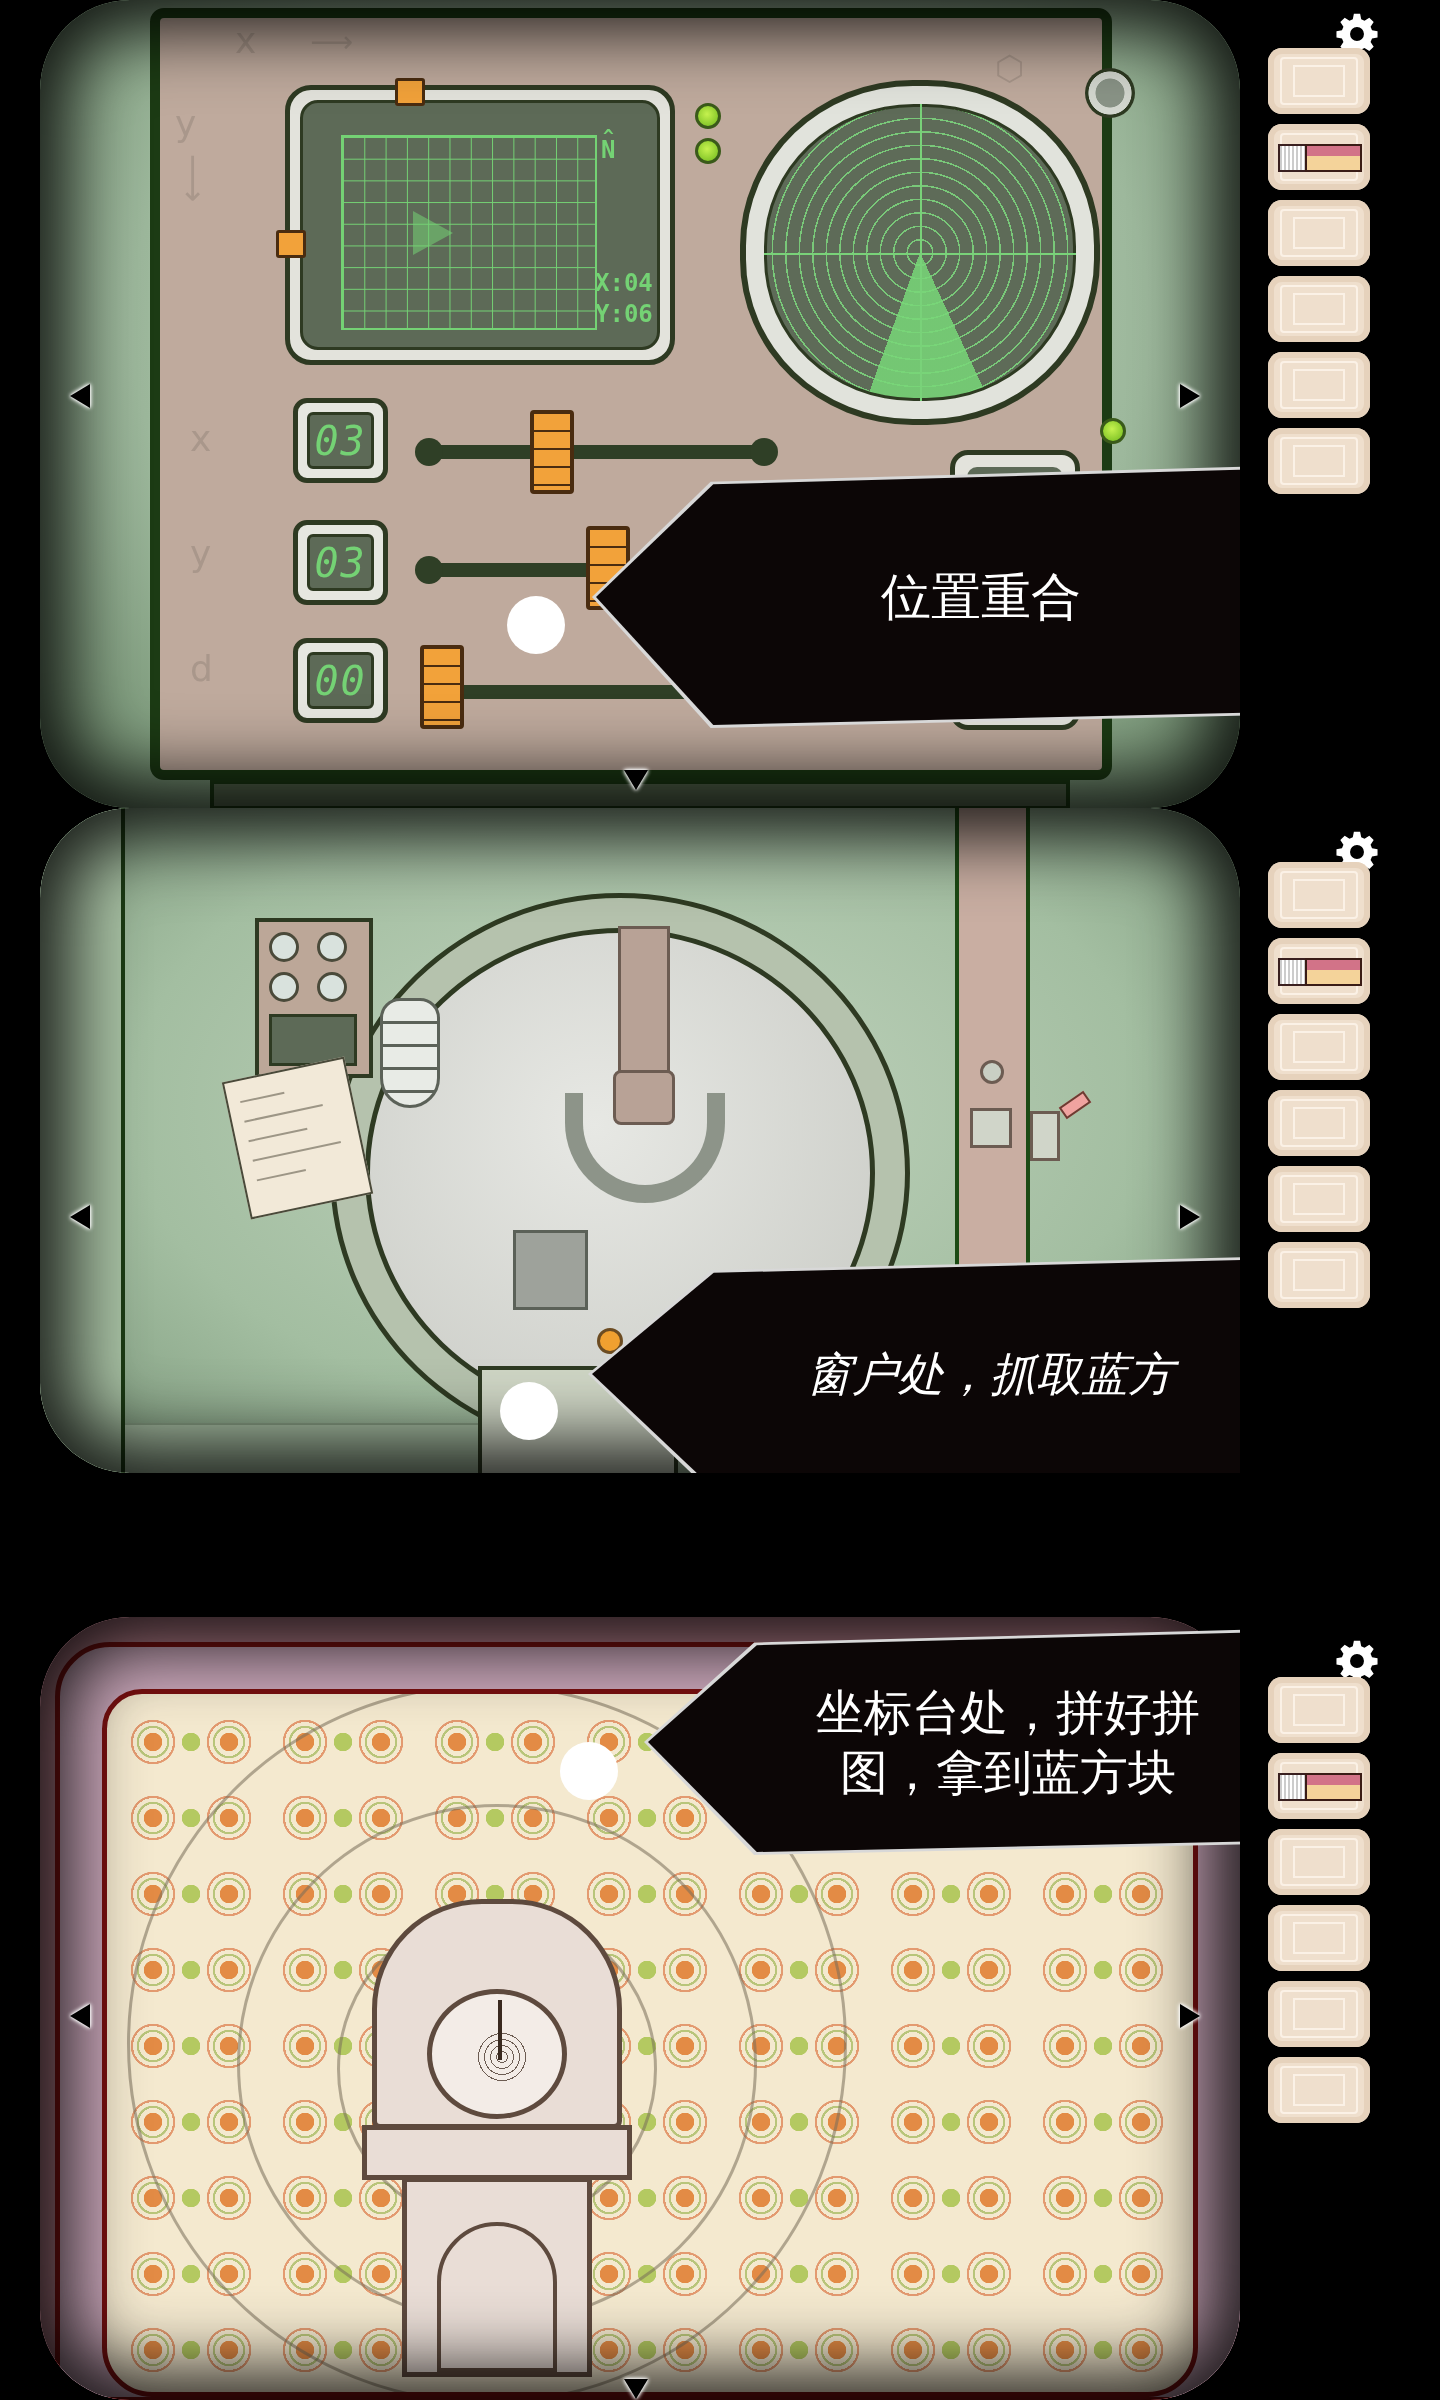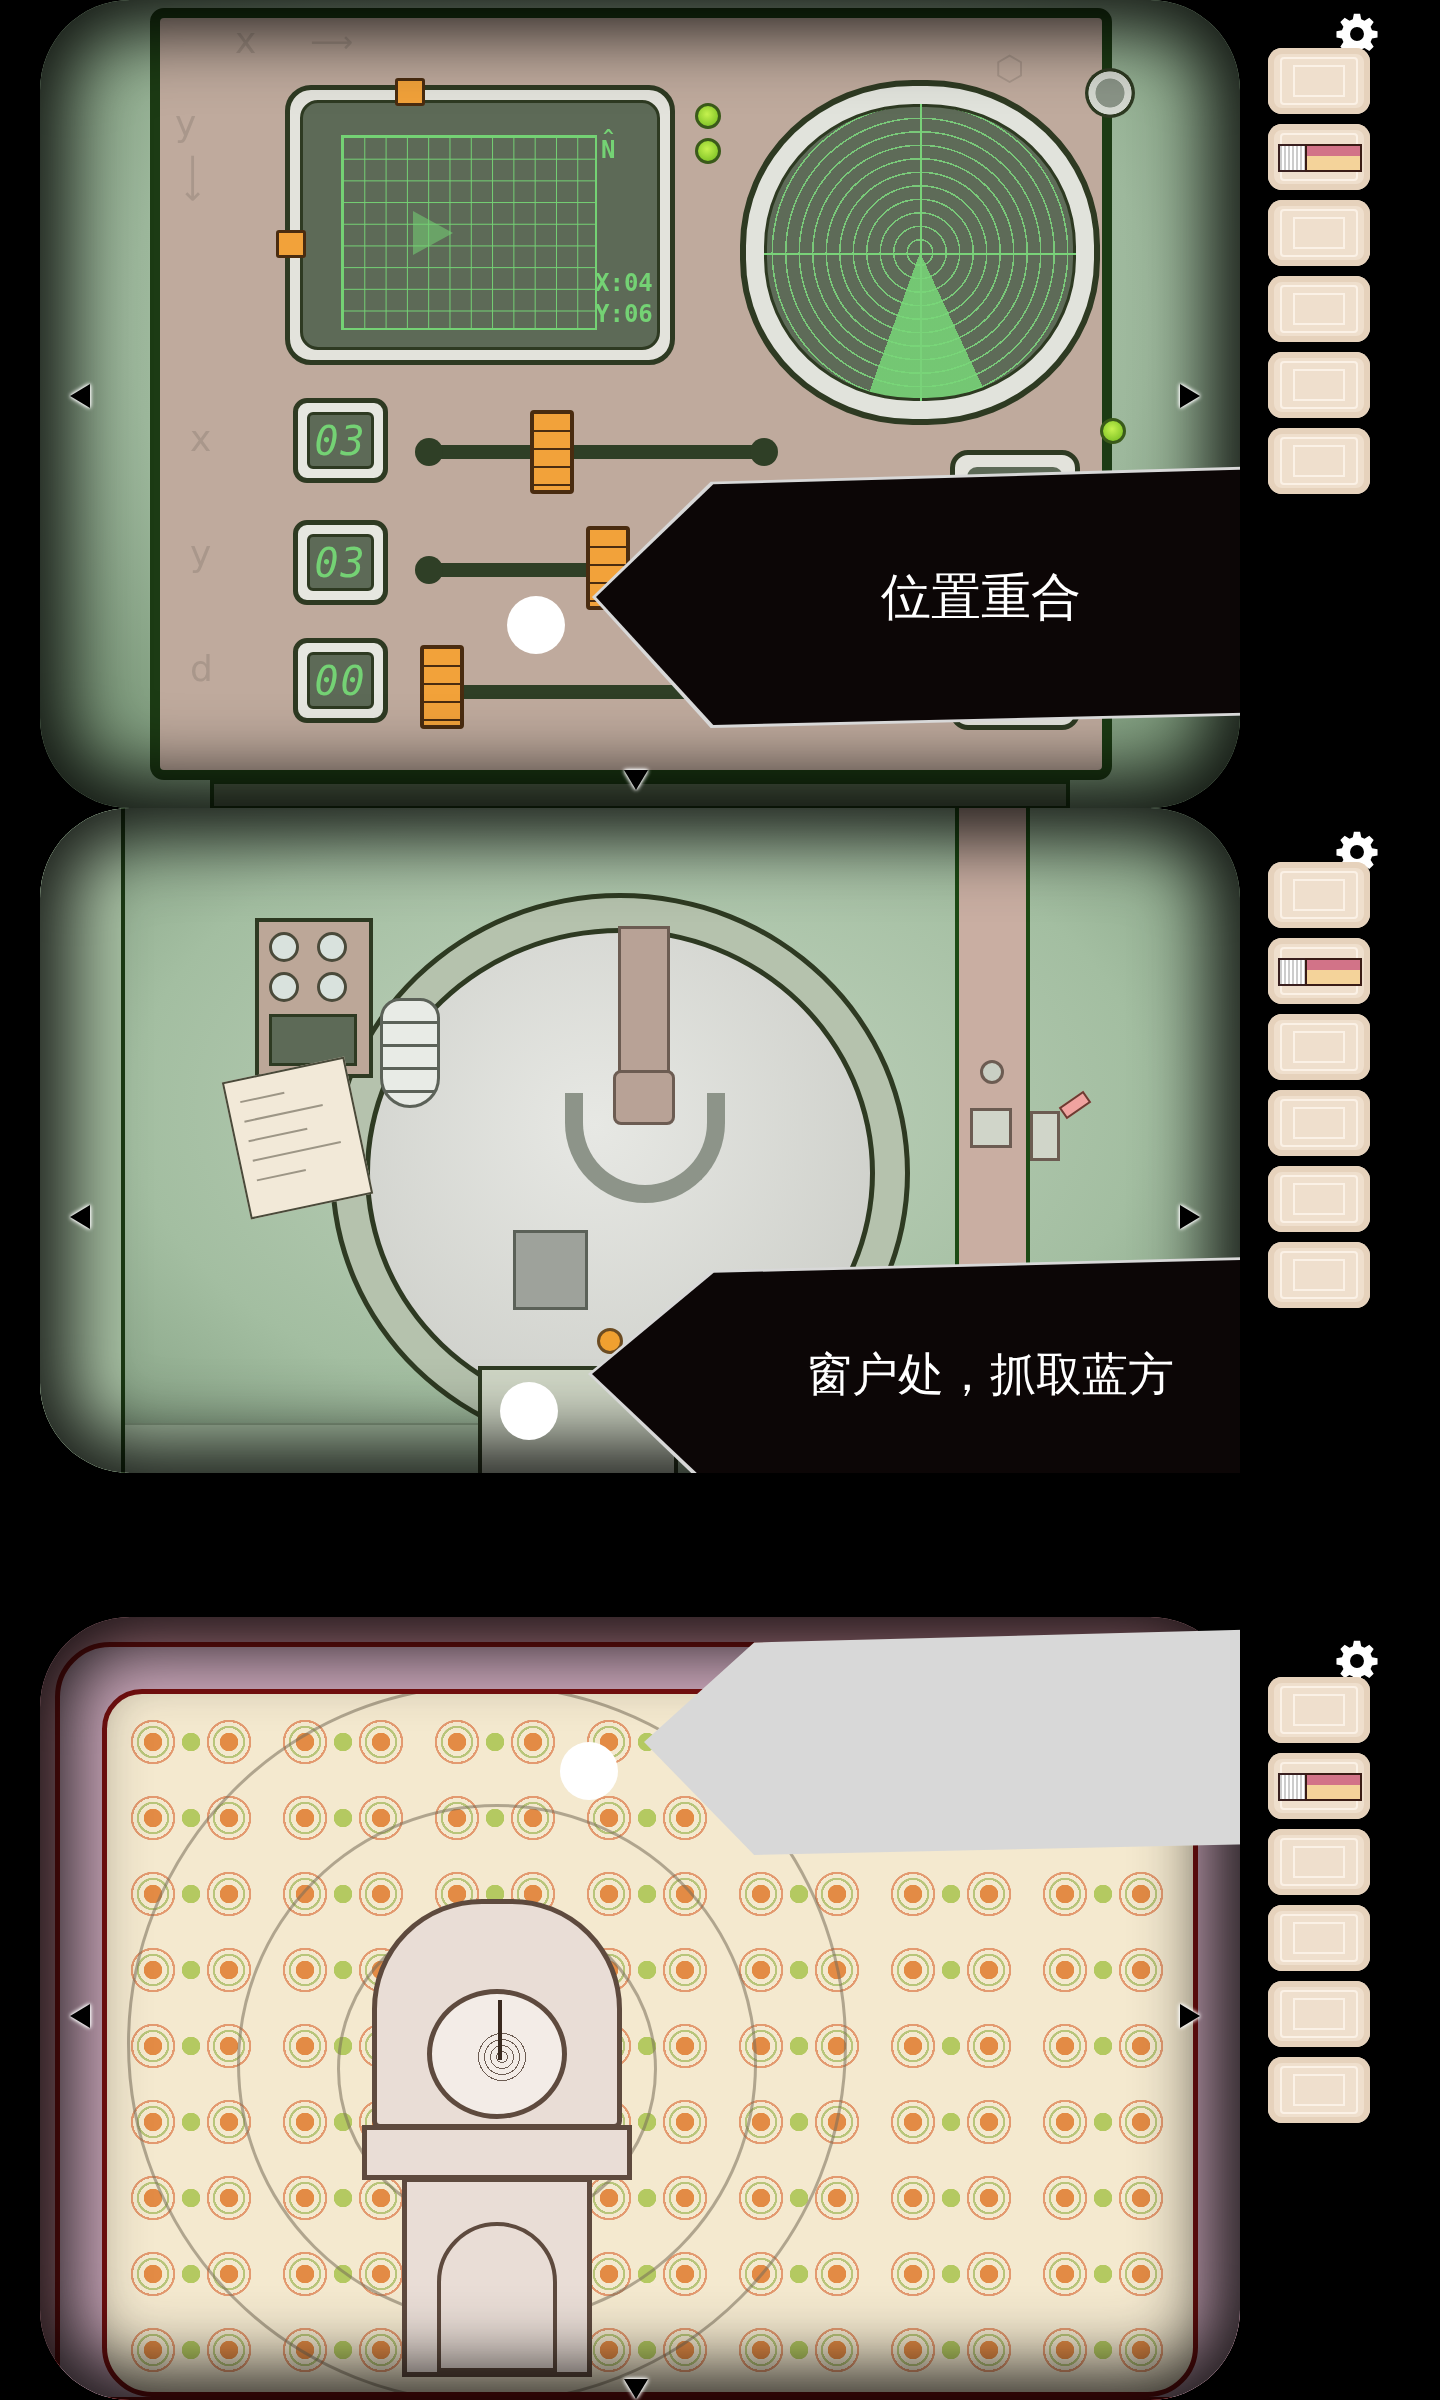--- a/index.html
+++ b/index.html
@@ -1,21 +1,21 @@
 <!DOCTYPE html>
 <html><head>
 <meta charset="utf-8">
 <style>
   * { box-sizing: border-box; margin: 0; padding: 0; }
   html, body { width: 1440px; height: 2400px; background: #000; overflow: hidden; }
   body { position: relative; font-family: "DejaVu Sans", sans-serif; }
 
   .screen { position: absolute; left: 0; width: 1440px; overflow: hidden; background: #000; }
   #screen1 { top: 0; height: 808px; }
-  #screen2 { top: 808px; height: 665px; }
+  #screen2 { top: 808px; height: 665px; font-style: italic; }
   #screen3 { top: 1617px; height: 783px; }
 
   .viewport { position: absolute; left: 40px; top: 0; width: 1200px; height: 100%; overflow: hidden; border-radius: 90px; }
   .vignette { position: absolute; inset: 0; pointer-events: none; border-radius: 90px;
     box-shadow: inset 0 0 70px 30px rgba(0,0,0,0.85); }
 
   
   .sidebar { position: absolute; right: 0; top: 0; width: 200px; height: 100%; background: #000; }
   .gear { position: absolute; left: 95px; top: 12px; width: 44px; height: 44px; }
   .slot { position: absolute; left: 28px; width: 102px; height: 66px; background: #efdfcd;
@@ -333,20 +333,24 @@
     </div>
     <div class="vignette"></div>
   </div>
 
   <div class="nav nav-left" style="top:387px;"></div>
   <div class="nav nav-right" style="top:387px;"></div>
   <div class="nav nav-down" style="left:624px;top:762px;"></div>
 
   <div class="tap" style="left:560px;top:125px;"></div>
   <div class="callout-border" style="left:644px;top:12px;width:648px;height:226px;"></div>
+  <div class="callout" style="left:648px;top:15px;width:640px;height:220px;font-size:48px;line-height:60px;">
+    <div>坐标台处，拼好拼</div>
+    <div>图，拿到蓝方块</div>
+  </div>
 
   <aside class="sidebar">
     <svg class="gear" style="top:22px;" viewBox="0 0 24 24">
       <path fill="#fff" d="M10.3 1h3.4l.6 3 1.8.8 2.6-1.7 2.4 2.4-1.7 2.6.8 1.8 3 .6v3.4l-3 .6-.8 1.8 1.7 2.6-2.4 2.4-2.6-1.7-1.8.8-.6 3h-3.4l-.6-3-1.8-.8-2.6 1.7-2.4-2.4 1.7-2.6-.8-1.8-3-.6v-3.4l3-.6.8-1.8-1.7-2.6 2.4-2.4 2.6 1.7 1.8-.8zM12 8.2a3.8 3.8 0 100 7.6 3.8 3.8 0 000-7.6z"></path>
     </svg>
     <div class="slot" style="top:60px;"></div>
     <div class="slot has-item" style="top:136px;">
       <div class="matchbox">
           <div class="mb-tray"></div>
           <div class="mb-box"></div>

